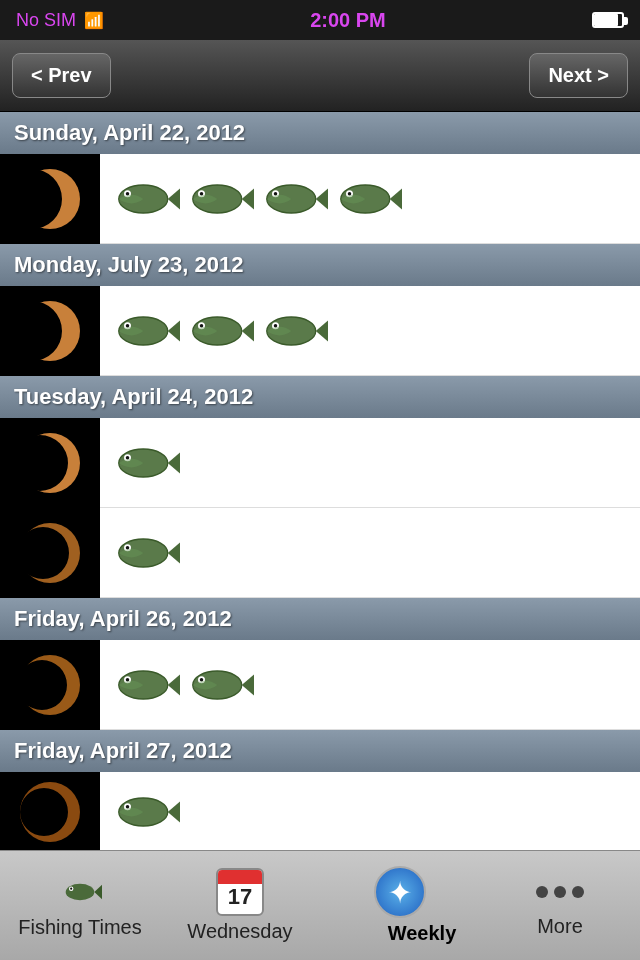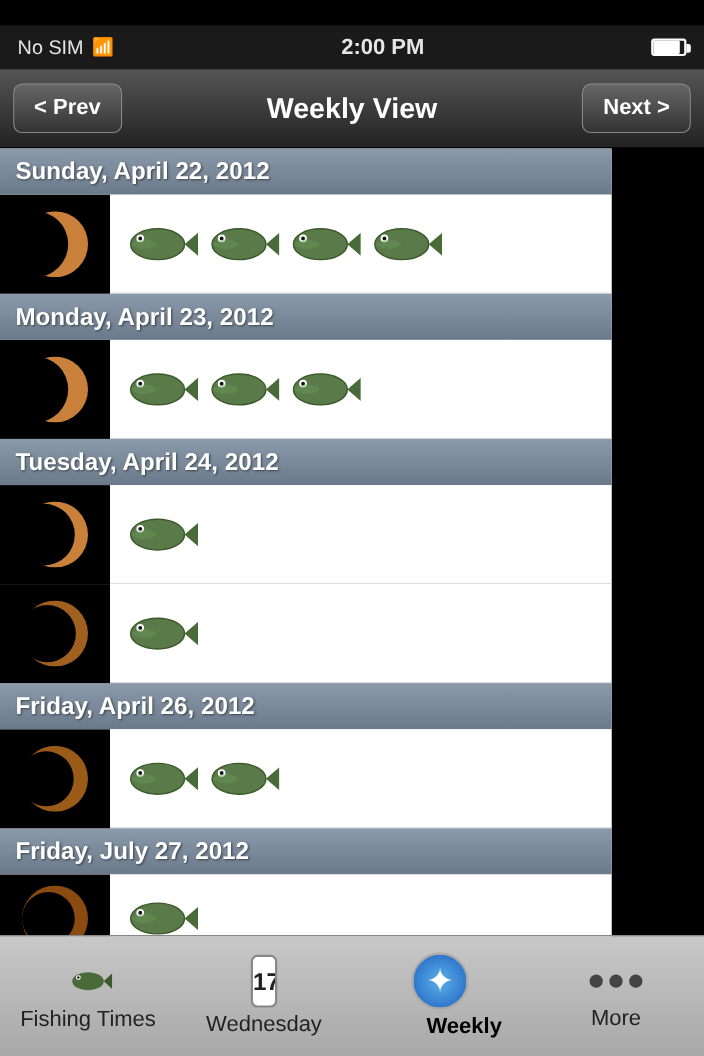--- a/index.html
+++ b/index.html
@@ -14,24 +14,23 @@
 
     
     #status-bar {
       width: 640px;
       height: 40px;
       background: #1a1a1a;
       display: flex;
       align-items: center;
       justify-content: space-between;
       padding: 0 16px;
-      color: #e5e5e5;
+      color: #d946ef;
       font-size: 18px;
       font-weight: 500;
-      margin-top: 23px;
     }
     .status-left { display: flex; align-items: center; gap: 8px; }
     .status-center { font-size: 20px; font-weight: 600; }
     .status-right { display: flex; align-items: center; gap: 8px; }
     .wifi-icon { font-size: 16px; }
     .battery-icon {
       width: 32px; height: 16px;
       border: 2px solid white;
       border-radius: 3px;
       position: relative;
@@ -75,21 +74,21 @@
     }
     #nav-title {
       color: white;
       font-size: 26px;
       font-weight: bold;
       text-align: center;
     }
 
     
     #content {
-      width: 556px;
+      width: 640px;
       height: 808px;
       overflow: hidden;
       background: white;
     }
 
     
     .day-header {
       background: linear-gradient(180deg, #8a9aaa 0%, #6a7a8a 100%);
       padding: 8px 14px;
       height: 42px;
@@ -224,27 +223,27 @@
     }
 
     
     .fish-svg {
       width: 70px;
       height: 54px;
     }
 
     
     .cal-icon {
-      width: 24px;
+      width: 48px;
       height: 48px;
       background: white;
       border: 2px solid #888;
       border-radius: 6px;
       display: flex;
-      flex-direction: row;
+      flex-direction: column;
       align-items: center;
       overflow: hidden;
     }
     .cal-top {
       background: #e03030;
       width: 100%;
       height: 14px;
     }
     .cal-num {
       font-size: 22px;
@@ -265,21 +264,20 @@
   <div class="status-center">2:00 PM</div>
   <div class="status-right">
     <div class="battery-icon">
       <div class="battery-fill"></div>
     </div>
   </div>
 </div>
 
 <div id="nav-bar">
   <button class="nav-btn">&lt; Prev</button>
-  <div id="nav-title">Weekly View</div>
   <button class="nav-btn">Next &gt;</button>
 </div>
 
 <div id="content">
 
   <div>
     <div class="day-header">
       <span class="day-header-text">Sunday, April 22, 2012</span>
     </div>
     <div class="day-row">
@@ -319,21 +317,21 @@
             <circle cx="20" cy="24" r="4" fill="white"></circle>
             <circle cx="20" cy="24" r="2" fill="#111"></circle>
             <path d="M10,30 Q25,20 38,30 Q25,40 10,30" fill="#6a9a5a" opacity="0.4"></path>
           </svg>
       </div>
     </div>
   </div>
 
   <div>
     <div class="day-header">
-      <span class="day-header-text">Monday, April 23, 2012</span>
+      <span class="day-header-text">Monday, July 23, 2012</span>
     </div>
     <div class="day-row">
       <div class="moon-cell">
         <div class="moon moon-crescent-right"></div>
       </div>
       <div class="fish-cell">
         <svg class="fish-svg" viewBox="0 0 80 60">
             <ellipse cx="38" cy="30" rx="28" ry="16" fill="#5a7a4a"></ellipse>
             <ellipse cx="38" cy="30" rx="28" ry="16" fill="none" stroke="#3a5a2a" stroke-width="1.5"></ellipse>
             <polygon points="66,30 80,18 80,42" fill="#4a6a3a"></polygon>
@@ -424,21 +422,21 @@
             <circle cx="20" cy="24" r="4" fill="white"></circle>
             <circle cx="20" cy="24" r="2" fill="#111"></circle>
             <path d="M10,30 Q25,20 38,30 Q25,40 10,30" fill="#6a9a5a" opacity="0.4"></path>
           </svg>
       </div>
     </div>
   </div>
 
   <div>
     <div class="day-header">
-      <span class="day-header-text">Friday, July 27, 2012</span>
+      <span class="day-header-text">Friday, April 27, 2012</span>
     </div>
     <div class="day-row" style="height:80px;">
       <div class="moon-cell" style="height:80px;">
         <div class="moon moon-crescent-very-thin"></div>
       </div>
       <div class="fish-cell">
         <svg class="fish-svg" viewBox="0 0 80 60">
             <ellipse cx="38" cy="30" rx="28" ry="16" fill="#5a7a4a"></ellipse>
             <ellipse cx="38" cy="30" rx="28" ry="16" fill="none" stroke="#3a5a2a" stroke-width="1.5"></ellipse>
             <polygon points="66,30 80,18 80,42" fill="#4a6a3a"></polygon>

